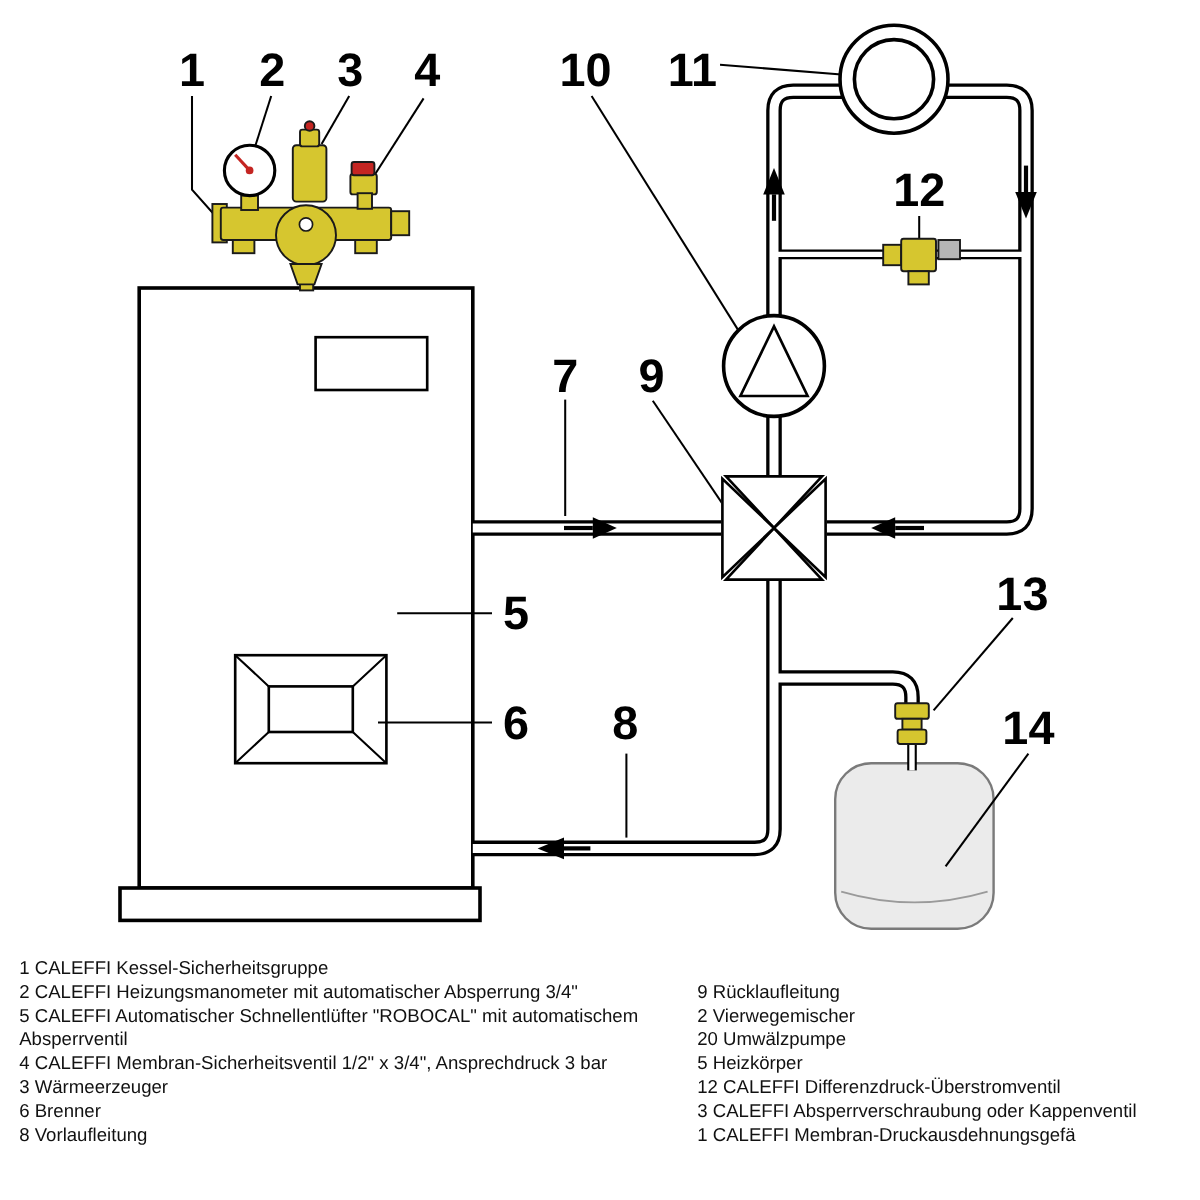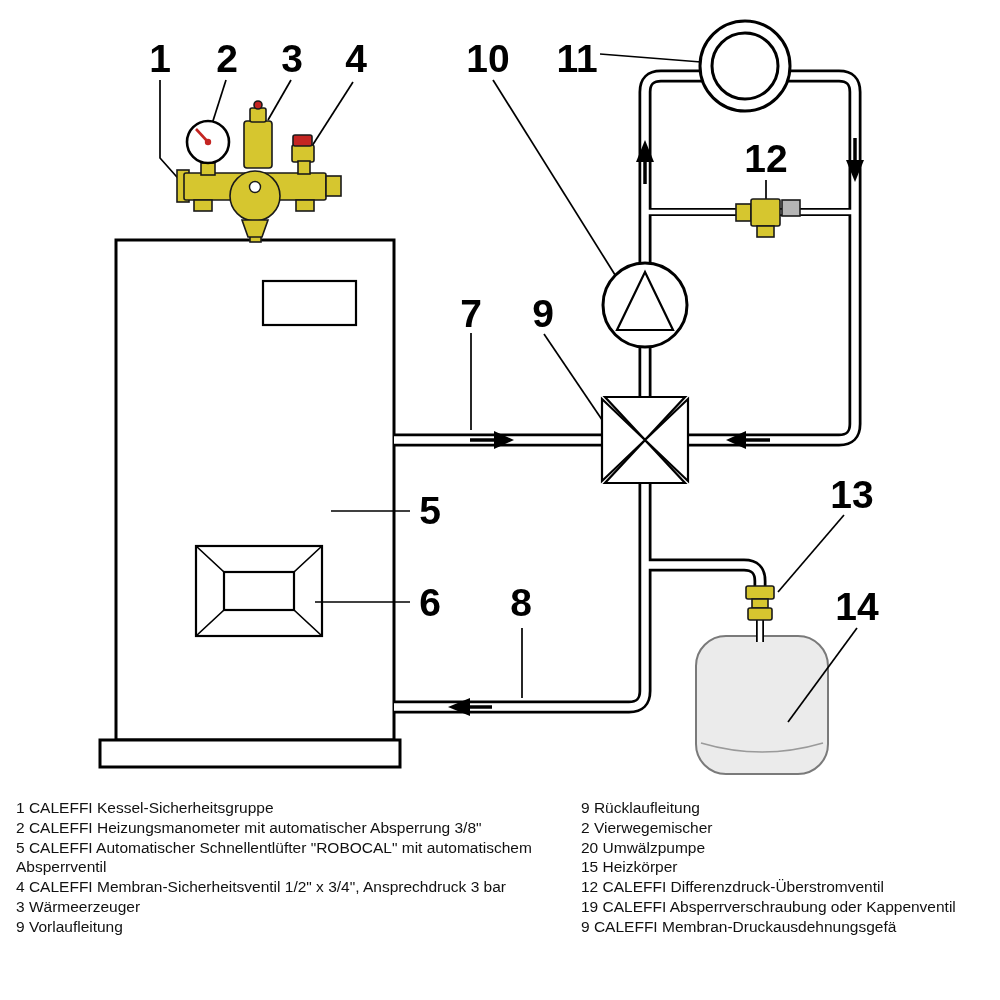--- a/index.html
+++ b/index.html
@@ -169,30 +169,31 @@
       <text class="num" x="430" y="616" text-anchor="middle">6</text>
       <text class="num" x="521" y="616" text-anchor="middle">8</text>
       <text class="num" x="852" y="508" text-anchor="middle">13</text>
       <text class="num" x="857" y="620" text-anchor="middle">14</text>
     </g>
   </svg>
 
   <div class="legend">
     <div class="col col-left">
       <div class="legend-item">1 CALEFFI Kessel-Sicherheitsgruppe</div>
-      <div class="legend-item">2 CALEFFI Heizungsmanometer mit automatischer Absperrung 3/8"</div>
+      <div class="legend-item">2 CALEFFI Heizungsmanometer mit automatischer Absperrung 3/4"</div>
       <div class="legend-item">5 CALEFFI Automatischer Schnellentlüfter "ROBOCAL" mit automatischem Absperrventil</div>
       <div class="legend-item">4 CALEFFI Membran-Sicherheitsventil 1/2" x 3/4", Ansprechdruck 3 bar</div>
       <div class="legend-item">3 Wärmeerzeuger</div>
-      <div class="legend-item">9 Vorlaufleitung</div>
+      <div class="legend-item">6 Brenner</div>
+      <div class="legend-item">8 Vorlaufleitung</div>
     </div>
     <div class="col col-right">
       <div class="legend-item">9 Rücklaufleitung</div>
       <div class="legend-item">2 Vierwegemischer</div>
       <div class="legend-item">20 Umwälzpumpe</div>
-      <div class="legend-item">15 Heizkörper</div>
+      <div class="legend-item">5 Heizkörper</div>
       <div class="legend-item">12 CALEFFI Differenzdruck-Überstromventil</div>
-      <div class="legend-item">19 CALEFFI Absperrverschraubung oder Kappenventil</div>
-      <div class="legend-item">9 CALEFFI Membran-Druckausdehnungsgefä</div>
+      <div class="legend-item">3 CALEFFI Absperrverschraubung oder Kappenventil</div>
+      <div class="legend-item">1 CALEFFI Membran-Druckausdehnungsgefä</div>
     </div>
   </div>
 
 </div>
 
 </body></html>

